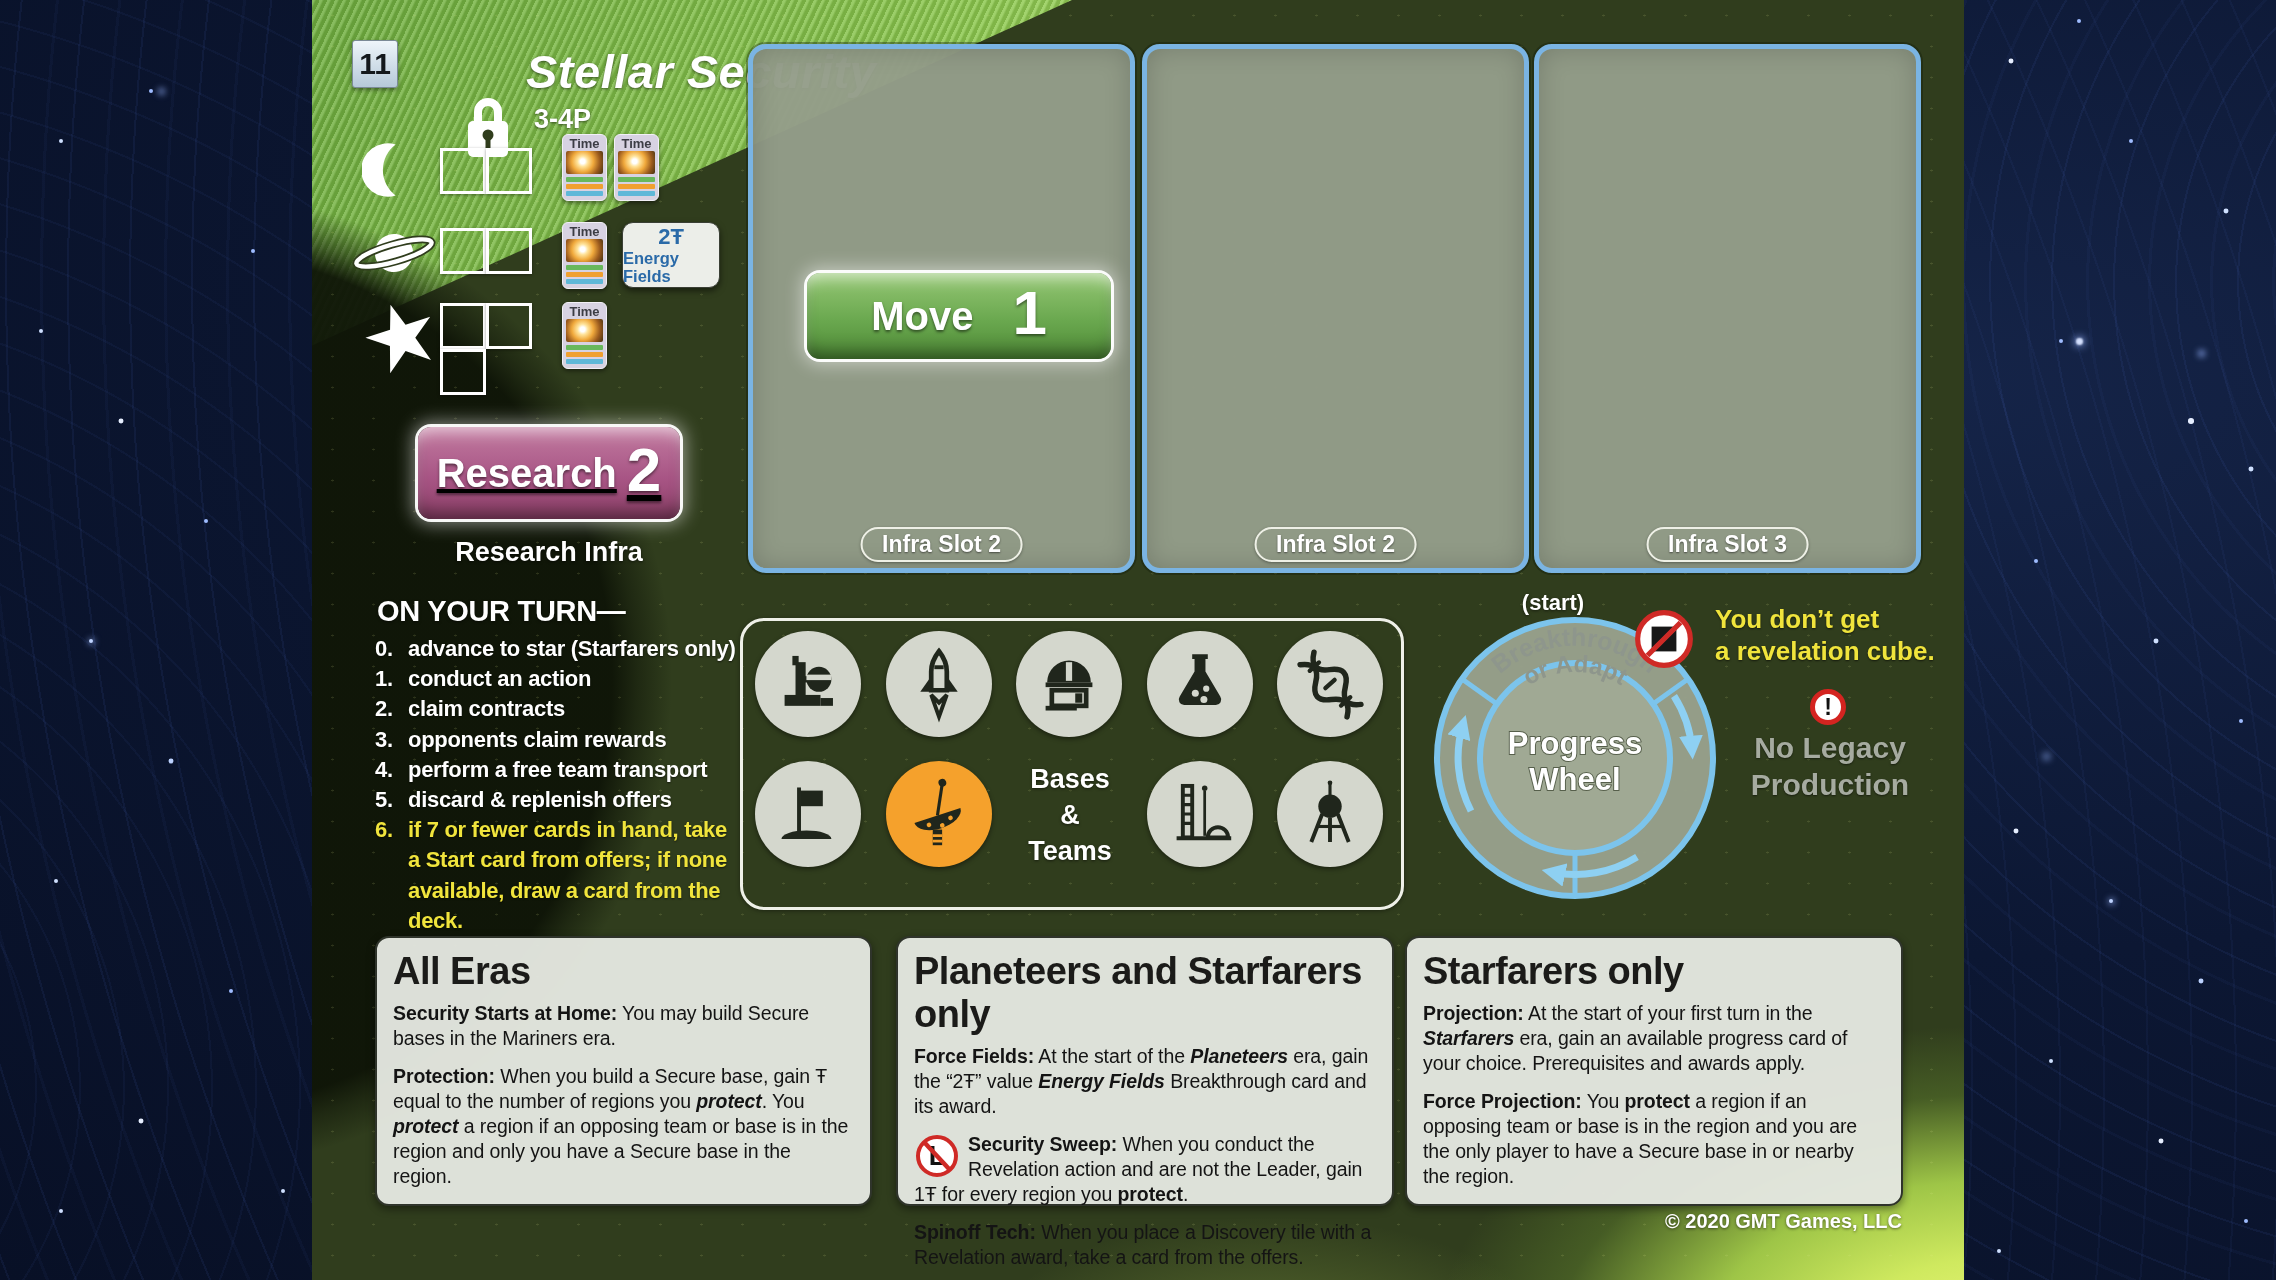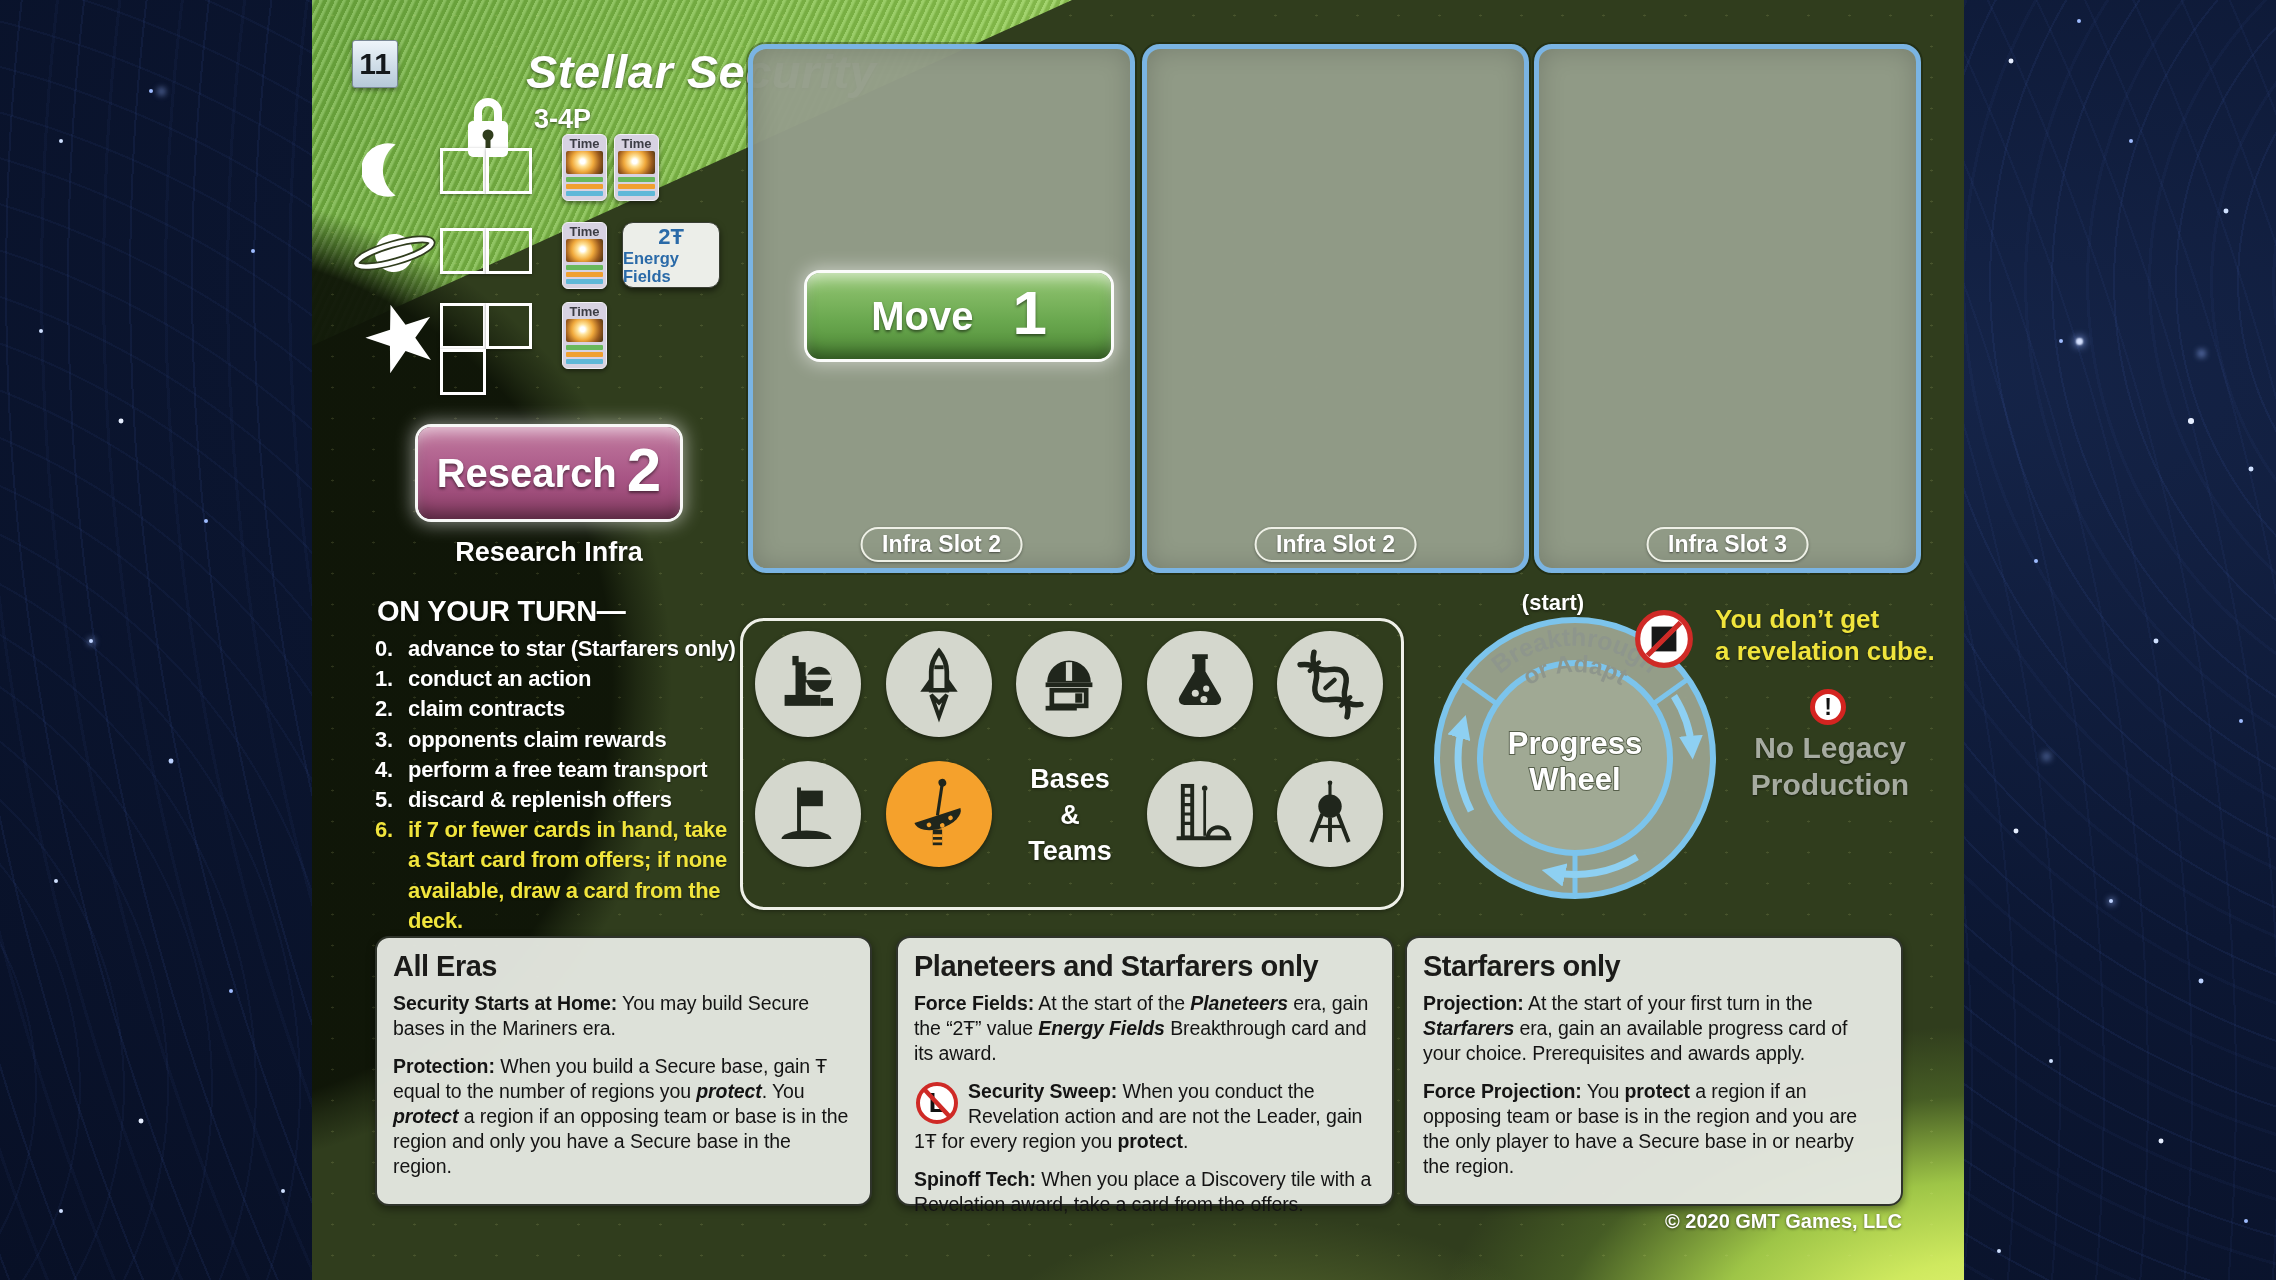--- a/index.html
+++ b/index.html
@@ -65,21 +65,21 @@
     box-shadow:0 3px 6px rgba(0,0,0,.5);display:flex;flex-direction:column;align-items:center;justify-content:center;line-height:1.1;}
   .energy-card .v{font-size:22px;font-weight:800;color:#2a6aa8;}
   .energy-card .n{font-size:16.5px;font-weight:800;color:#2a6aa8;}
 
   
   .game-btn{border-radius:13px;display:flex;align-items:center;justify-content:center;gap:10px;
     box-shadow:0 0 0 3px rgba(255,255,255,.95), 0 0 18px 5px rgba(255,255,255,.5),
       inset 0 12px 16px -8px rgba(255,255,255,.65), inset 0 -14px 18px -8px rgba(0,0,0,.45);}
   .game-btn .lbl{font-size:40px;font-weight:800;color:#fff;text-shadow:0 2px 3px rgba(0,0,0,.5);}
   .game-btn .num{font-size:62px;font-weight:800;color:#fff;text-shadow:0 2px 3px rgba(0,0,0,.5);margin-top:-8px;}
-  .research-btn{left:106px;top:427px;width:262px;height:92px;background:linear-gradient(#c27ba0,#a85585 55%,#8d4068);}
+  .research-btn{left:106px;top:427px;width:262px;height:92px;background:linear-gradient(#c27ba0,#a85585 55%,#8d4068);text-decoration:underline;}
   .research-sub{left:106px;top:537px;width:262px;text-align:center;font-size:27px;font-weight:800;}
   .move-btn{left:495px;top:273px;width:304px;height:86px;background:linear-gradient(#95c774,#6aa84f 55%,#4e8a36);gap:39px;}
 
   
   .oyt-head{left:65px;top:595px;font-size:29px;font-weight:800;letter-spacing:-.3px;}
   .oyt{left:63px;top:634px;width:362px;}
   .oyt-item{display:flex;line-height:30.2px;font-size:22px;font-weight:700;color:#fff;text-shadow:0 1px 2px rgba(0,0,0,.6);letter-spacing:-.3px;}
   .oyt-num{width:33px;flex:none;}
   .oyt-text{flex:1;}
   .oyt-item.yellow{color:#f0e43c;}
@@ -103,21 +103,21 @@
   
   .wheel-svg{left:1113px;top:608px;}
   .wheel-center{paint-order:stroke;stroke:rgba(25,35,15,.55);stroke-width:2px;}
   .start-label{left:1176px;top:590px;width:130px;text-align:center;font-size:22px;font-weight:700;}
   .note-yellow{left:1403px;top:603px;font-size:26px;font-weight:800;color:#f0e43c;line-height:32px;text-shadow:0 1px 2px rgba(0,0,0,.6);}
   .no-legacy{left:1406px;top:729px;width:224px;text-align:center;font-size:30px;font-weight:800;color:#a6aba0;line-height:37px;text-shadow:0 1px 2px rgba(0,0,0,.5);}
 
   
   .rbox{top:936px;height:270px;background:rgba(227,230,223,0.97);border:2px solid #2f342b;border-radius:14px;
     box-sizing:border-box;padding:12px 16px;box-shadow:0 3px 8px rgba(0,0,0,.45);color:#141414;}
-  .rbox h3{margin:0 0 8px;font-size:29px;font-weight:800;letter-spacing:-.5px;color:#1b1b19;}
+  .rbox h3{margin:0 0 8px;font-size:38px;font-weight:800;letter-spacing:-.5px;color:#1b1b19;}
   .rbox p{margin:0 0 13px;font-size:19.5px;line-height:25px;letter-spacing:-.1px;}
   .s-b{font-weight:700;} .s-bi{font-weight:700;font-style:italic;} .s-n{}
   .noleader{float:left;width:46px;height:46px;margin:1px 8px 2px 0;}
 
   .copyright{left:1290px;top:1210px;width:300px;text-align:right;font-size:20px;font-weight:700;}
 </style>
 </head>
 <body>
 
 <div class="stage">

